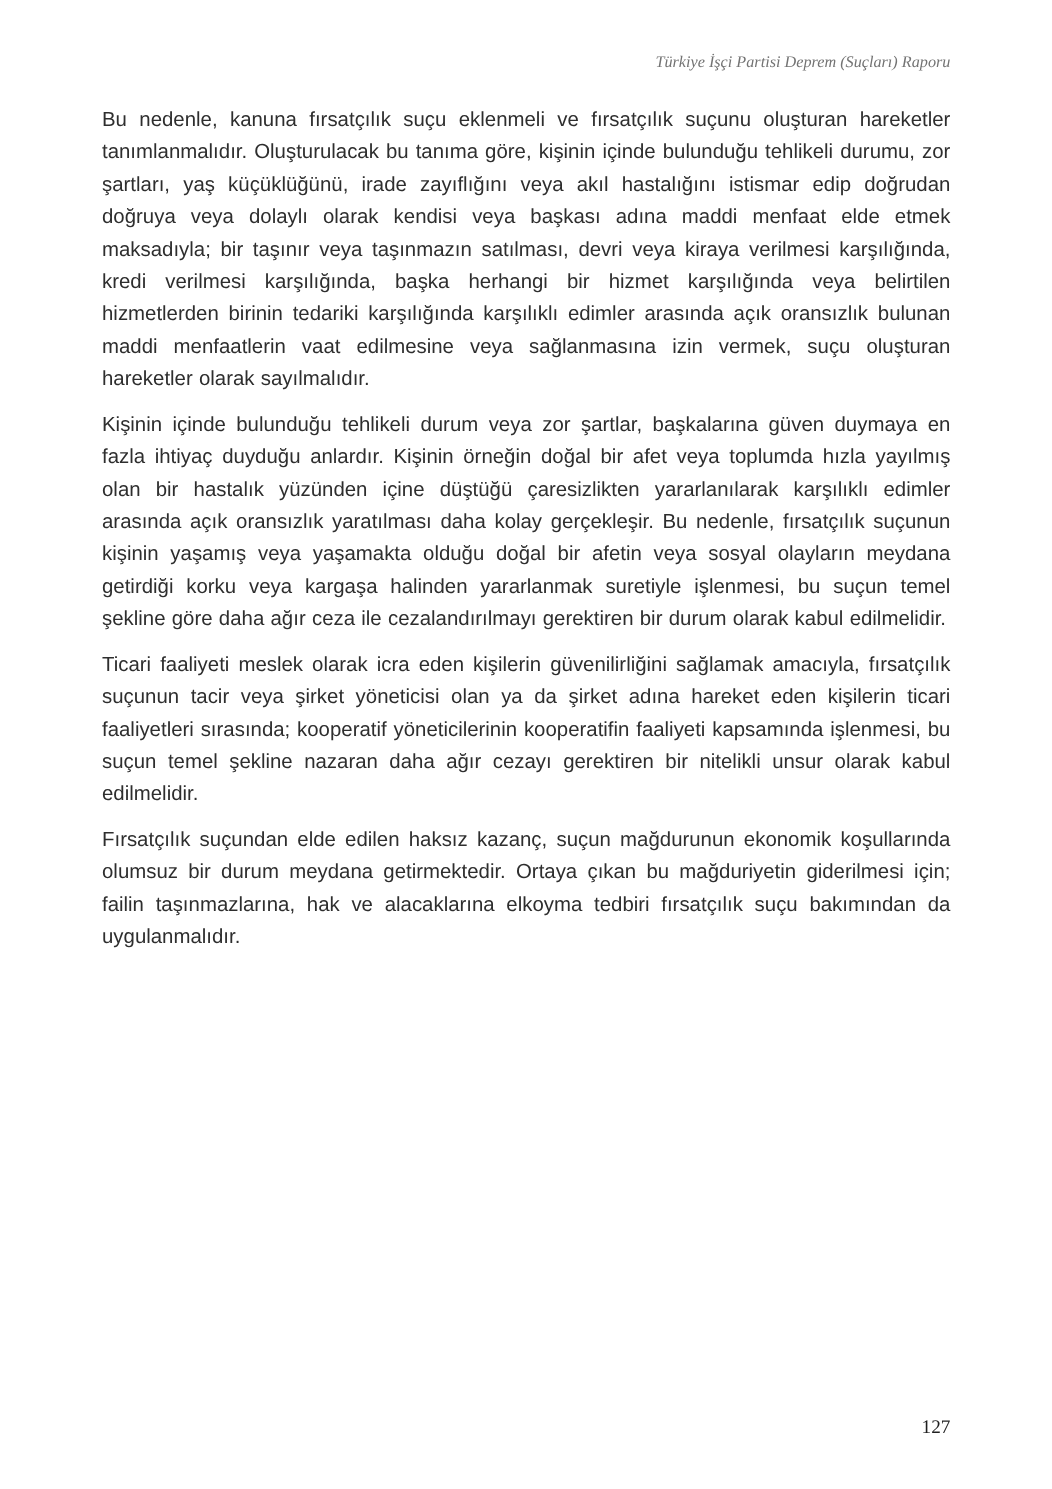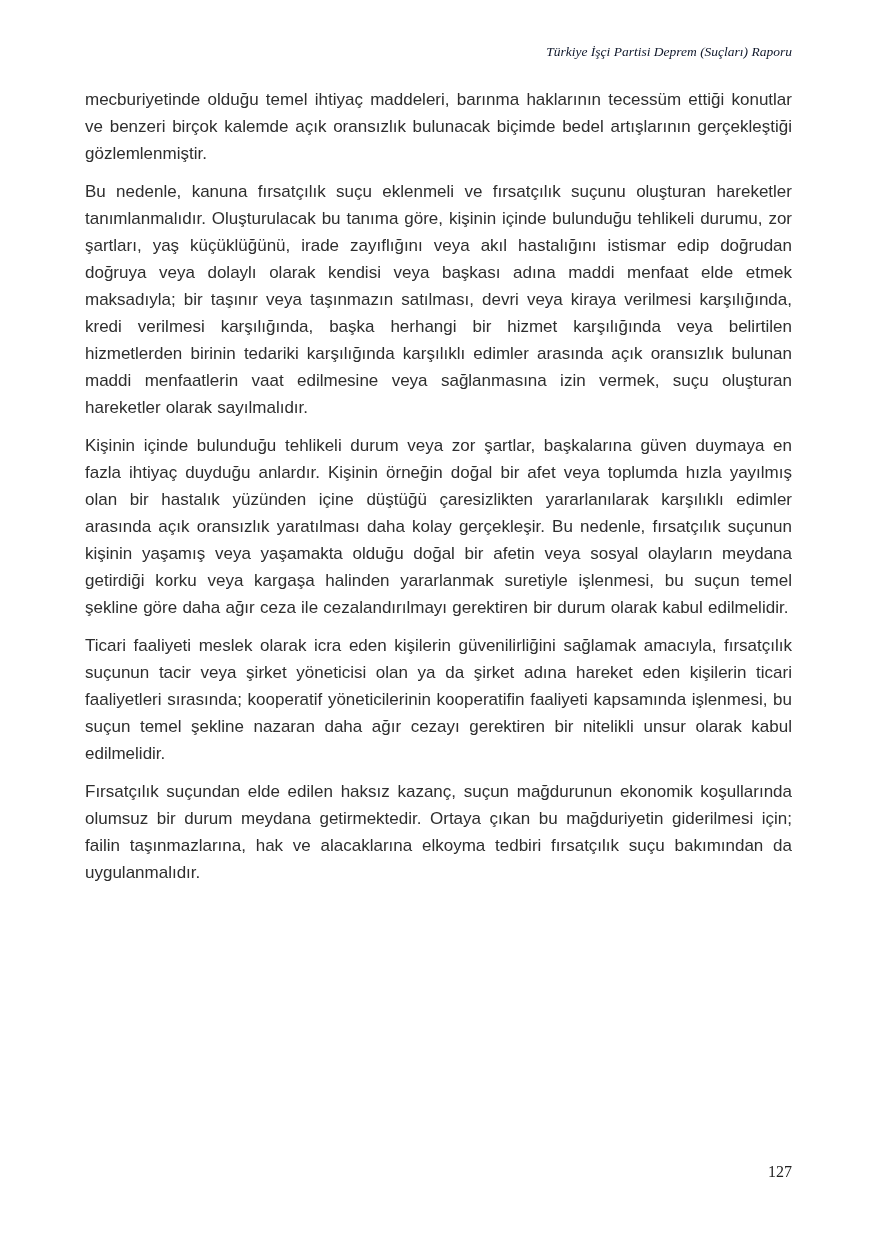--- a/index.html
+++ b/index.html
@@ -16,53 +16,52 @@
     box-sizing: border-box;
     padding: 44px 85px 0 85px;
     overflow: hidden;
     color: #2e2e2e;
   }
   .running-header {
     text-align: right;
     font-family: "Liberation Serif", serif;
     font-style: italic;
     font-size: 13.5px;
-    color: #0f172a;
+    color: #737373;
     margin: 0 0 26px 0;
     line-height: 1.2;
   }
   .body-text p {
     font-family: "Liberation Sans", sans-serif;
     font-size: 17px;
     line-height: 27px;
     text-align: justify;
     margin: 0 0 11px 0;
     color: #2e2e2e;
     hyphens: auto;
     -webkit-hyphens: auto;
     word-spacing: 0.5px;
   }
   .page-number {
     position: absolute;
     right: 85px;
-    bottom: 60px;
+    bottom: 42px;
     font-family: "Liberation Serif", serif;
     font-size: 16px;
     color: #1f1f1f;
   }
 </style>
 </head>
 <body>
 
 <div class="page">
 
   <div class="running-header">Türkiye İşçi Partisi Deprem (Suçları) Raporu</div>
 
   <div class="body-text">
-    <p lang="tr">mecburiyetinde olduğu temel ihtiyaç maddeleri, barınma haklarının tecessüm ettiği konutlar ve benzeri birçok kalemde açık oransızlık bulunacak biçimde bedel artışlarının gerçekleştiği gözlemlenmiştir.</p>
     <p lang="tr">Bu nedenle, kanuna fırsatçılık suçu eklenmeli ve fırsatçılık suçunu oluşturan hareketler tanımlanmalıdır. Oluşturulacak bu tanıma göre, kişinin içinde bulunduğu tehlikeli durumu, zor şartları, yaş küçüklüğünü, irade zayıflığını veya akıl hastalığını istismar edip doğrudan doğruya veya dolaylı olarak kendisi veya başkası adına maddi menfaat elde etmek maksadıyla; bir taşınır veya taşınmazın satılması, devri veya kiraya verilmesi karşılığında, kredi verilmesi karşılığında, başka herhangi bir hizmet karşılığında veya belirtilen hizmetlerden birinin tedariki karşılığında karşılıklı edimler arasında açık oransızlık bulunan maddi menfaatlerin vaat edilmesine veya sağlanmasına izin vermek, suçu oluşturan hareketler olarak sayılmalıdır.</p>
     <p lang="tr">Kişinin içinde bulunduğu tehlikeli durum veya zor şartlar, başkalarına güven duymaya en fazla ihtiyaç duyduğu anlardır. Kişinin örneğin doğal bir afet veya toplumda hızla yayılmış olan bir hastalık yüzünden içine düştüğü çaresizlikten yararlanılarak karşılıklı edimler arasında açık oransızlık yaratılması daha kolay gerçekleşir. Bu nedenle, fırsatçılık suçunun kişinin yaşamış veya yaşamakta olduğu doğal bir afetin veya sosyal olayların meydana getirdiği korku veya kargaşa halinden yararlanmak suretiyle işlenmesi, bu suçun temel şekline göre daha ağır ceza ile cezalandırılmayı gerektiren bir durum olarak kabul edilmelidir.</p>
     <p lang="tr">Ticari faaliyeti meslek olarak icra eden kişilerin güvenilirliğini sağlamak amacıyla, fırsatçılık suçunun tacir veya şirket yöneticisi olan ya da şirket adına hareket eden kişilerin ticari faaliyetleri sırasında; kooperatif yöneticilerinin kooperatifin faaliyeti kapsamında işlenmesi, bu suçun temel şekline nazaran daha ağır cezayı gerektiren bir nitelikli unsur olarak kabul edilmelidir.</p>
     <p lang="tr">Fırsatçılık suçundan elde edilen haksız kazanç, suçun mağdurunun ekonomik koşullarında olumsuz bir durum meydana getirmektedir. Ortaya çıkan bu mağduriyetin giderilmesi için; failin taşınmazlarına, hak ve alacaklarına elkoyma tedbiri fırsatçılık suçu bakımından da uygulanmalıdır.</p>
   </div>
 
   <div class="page-number">127</div>
 
 </div>
 

